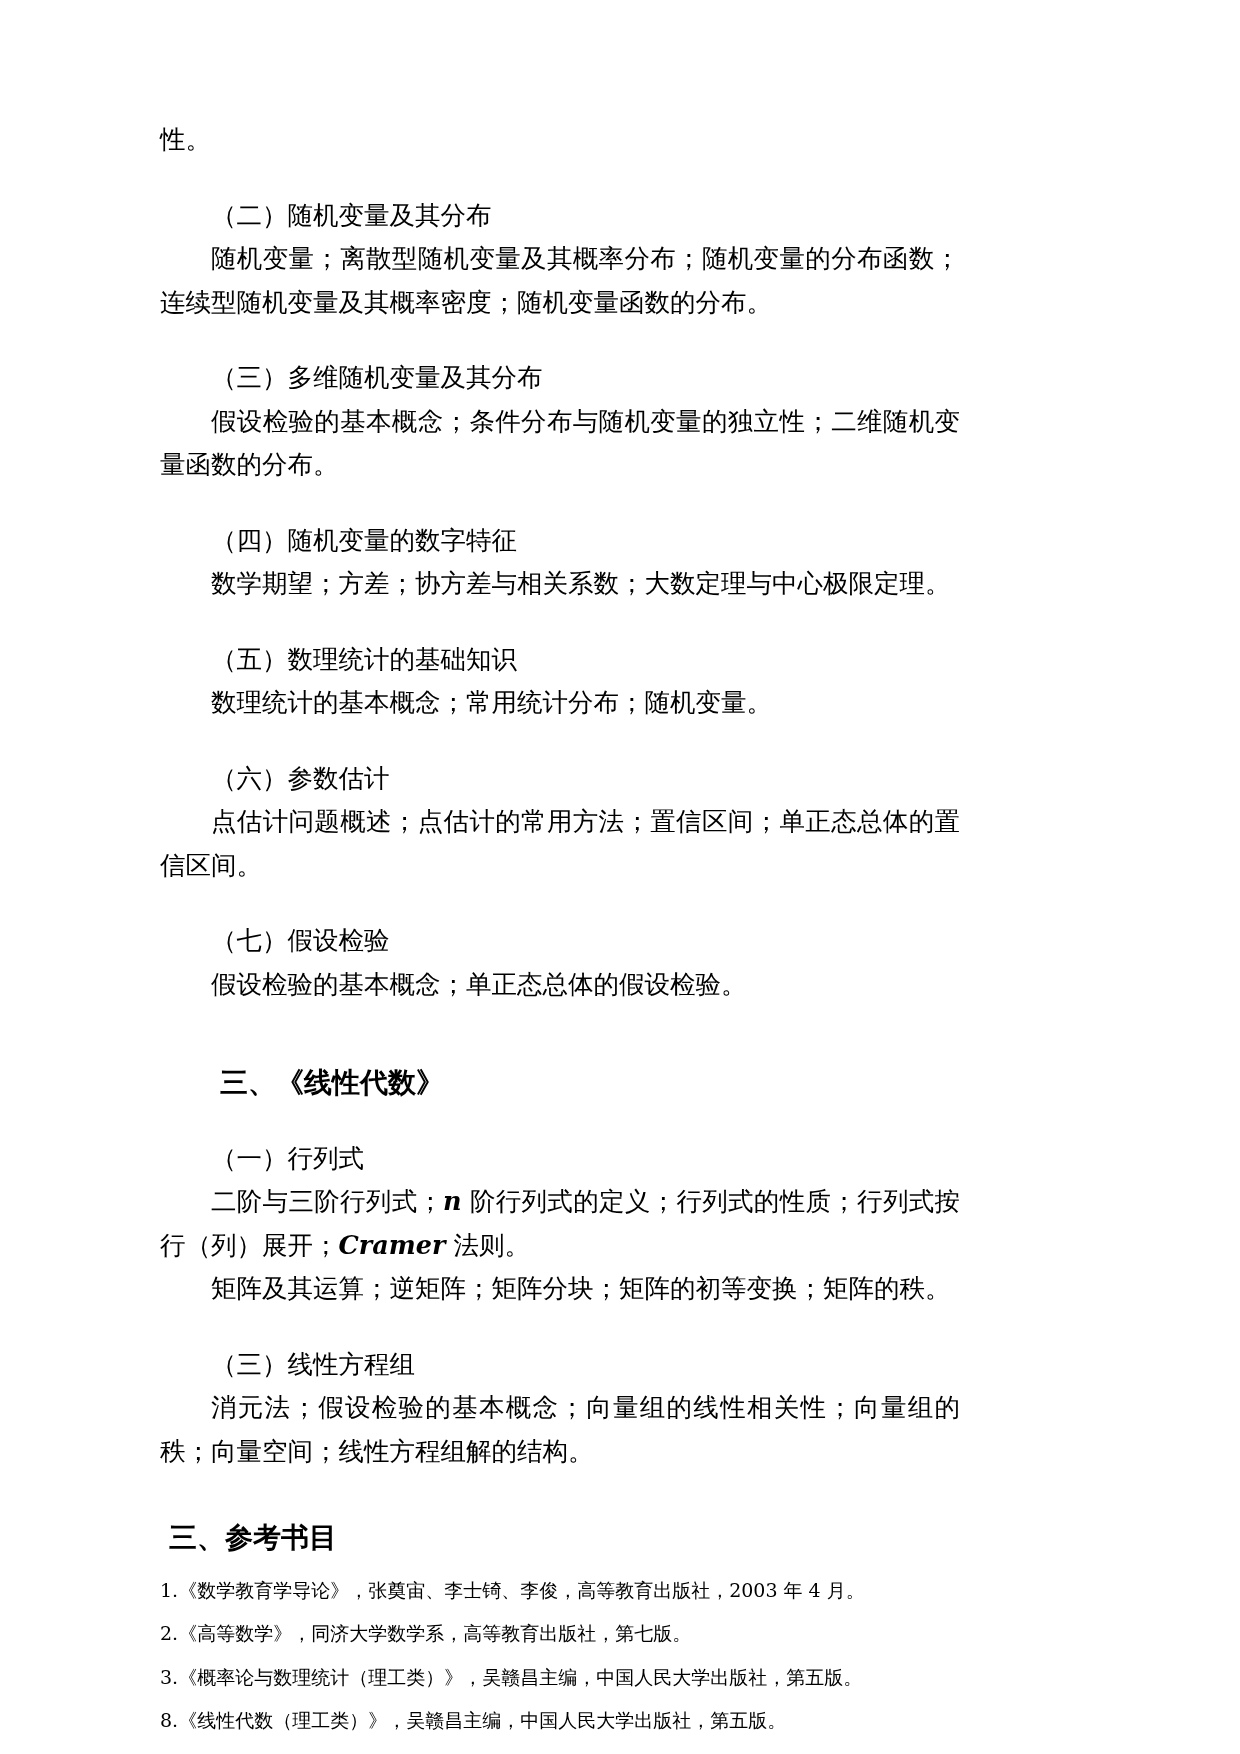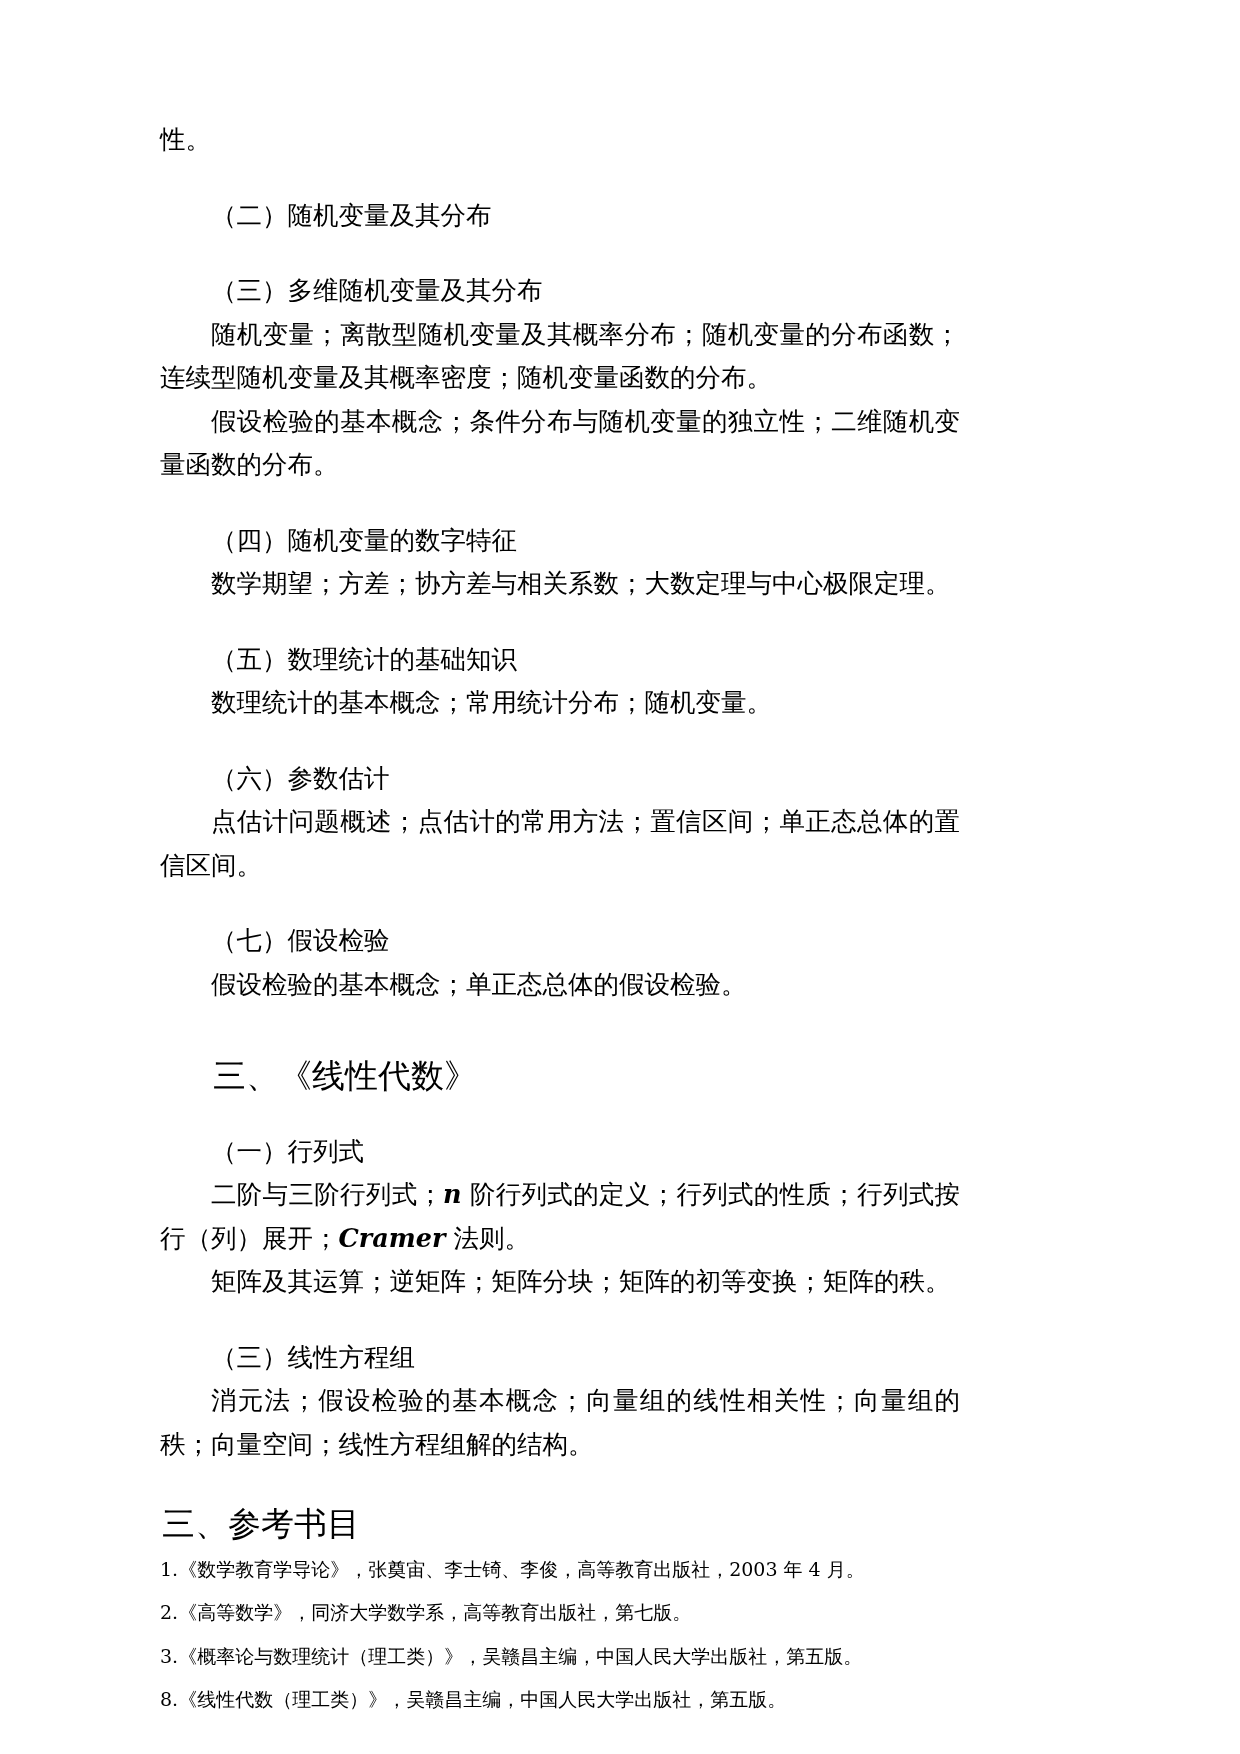--- a/index.html
+++ b/index.html
@@ -50,24 +50,24 @@
 
   
   .subhead {
     text-indent: 51px;
     margin-top: 32px;
   }
 
   
   .heading {
     font-family: "DejaVu Serif", "Liberation Serif", serif;
-    font-size: 33px;
+    font-size: 28px;
     line-height: 43.5px;
-    font-weight: normal;
-    margin: 2px;
+    font-weight: bold;
+    margin: 9px;
   }
   .heading.indent-2 { text-indent: 51px; }
   .heading.indent-0 { text-indent: 0; }
   .spacer-md { height: 34px; }
   .spacer-lg { height: 46px; }
 
   .math-italic {
     font-family: "DejaVu Serif", "Liberation Serif", serif;
     font-style: italic;
     font-weight: bold;
@@ -86,23 +86,23 @@
 </style>
 </head>
 <body>
 
 <div class="page">
   <div class="doc-body">
 
     <p class="p indent-0">性。</p>
 
     <p class="p subhead">（二）随机变量及其分布</p>
+    <p class="p indent-2">随机变量；离散型随机变量及其概率分布；随机变量的分布函数；连续型随机变量及其概率密度；随机变量函数的分布。</p>
+
     <p class="p subhead">（三）多维随机变量及其分布</p>
-
-    <p class="p indent-2">随机变量；离散型随机变量及其概率分布；随机变量的分布函数；连续型随机变量及其概率密度；随机变量函数的分布。</p>
     <p class="p indent-2">假设检验的基本概念；条件分布与随机变量的独立性；二维随机变量函数的分布。</p>
 
     <p class="p subhead">（四）随机变量的数字特征</p>
     <p class="p indent-2">数学期望；方差；协方差与相关系数；大数定理与中心极限定理。</p>
 
     <p class="p subhead">（五）数理统计的基础知识</p>
     <p class="p indent-2">数理统计的基本概念；常用统计分布；随机变量。</p>
 
     <p class="p subhead">（六）参数估计</p>
     <p class="p indent-2">点估计问题概述；点估计的常用方法；置信区间；单正态总体的置信区间。</p>

